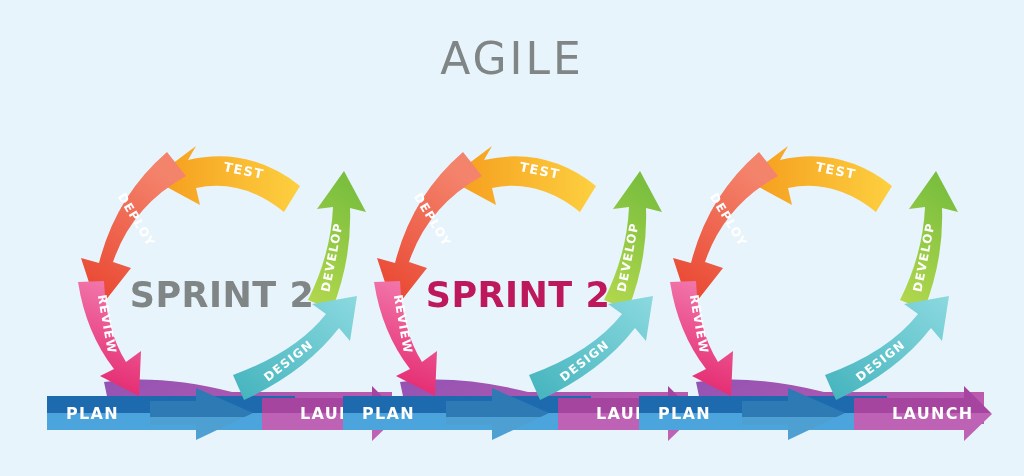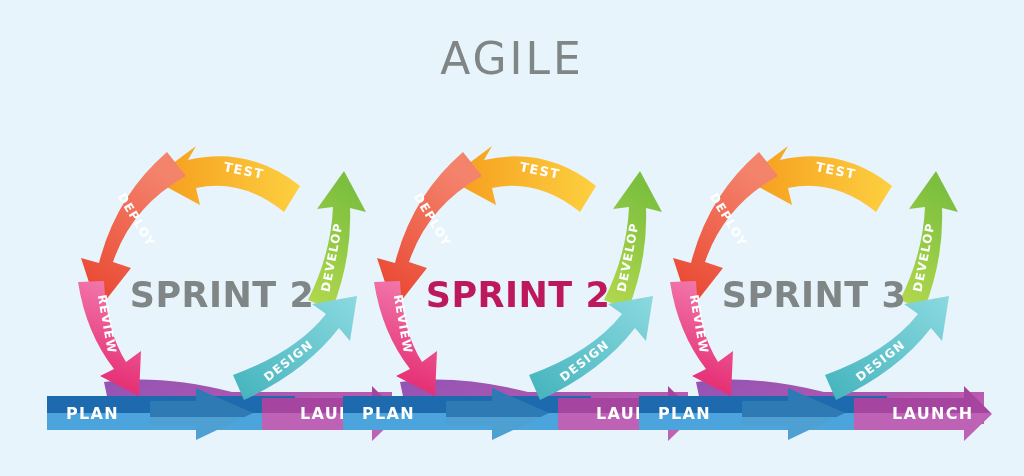--- a/index.html
+++ b/index.html
@@ -165,15 +165,14 @@
       <path d="M 332,310 L 308,300 Q 331,254 333,207 L 317,209 L 344,171 L 366,212 L 350,208 Q 352,259 332,310 Z" fill="url(#g-develop)"></path>
       <text class="arrowlbl" style="font-size:12px" transform="translate(336,258) rotate(-79)" text-anchor="middle">DEVELOP</text>
 
       <path d="M 244,400 L 233,375 Q 296,352 326,314 L 312,304 L 357,296 L 350,341 L 339,328 Q 305,372 244,400 Z" fill="url(#g-design)"></path>
       <text class="arrowlbl" style="font-size:12px" transform="translate(291,364) rotate(-38)" text-anchor="middle">DESIGN</text>
     </g>
   </svg>
 
   <div class="sprint-label" style="left: 222px; top: 295px; color: rgb(128, 133, 134);">SPRINT 2</div>
   <div class="sprint-label" style="left: 518px; top: 295px; color: #be185d;">SPRINT 2</div>
-  <div class="sprint-label" style="left: 814px; top: 295px; color: rgb(128, 133, 134);">SPRINT 3</div>
 
 </div>
 
 </body></html>

